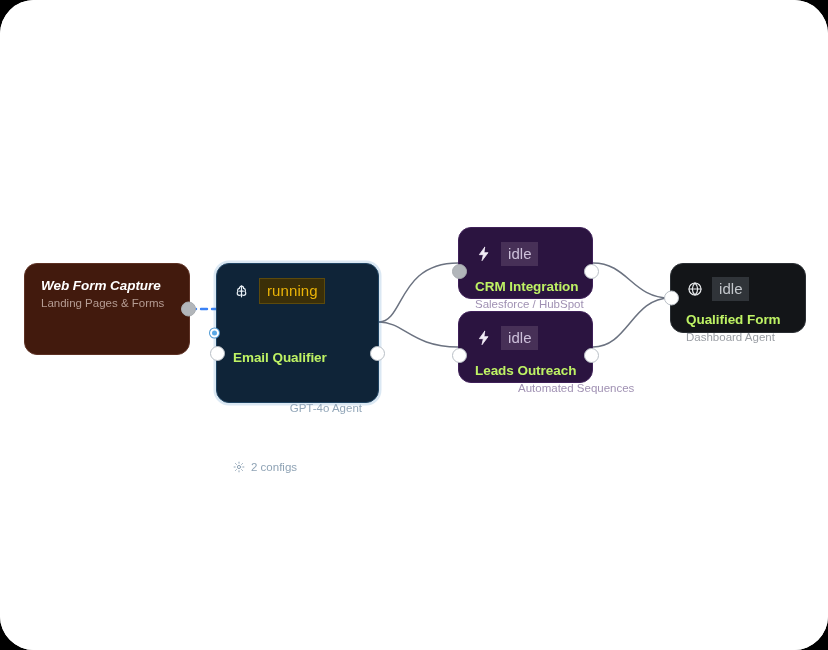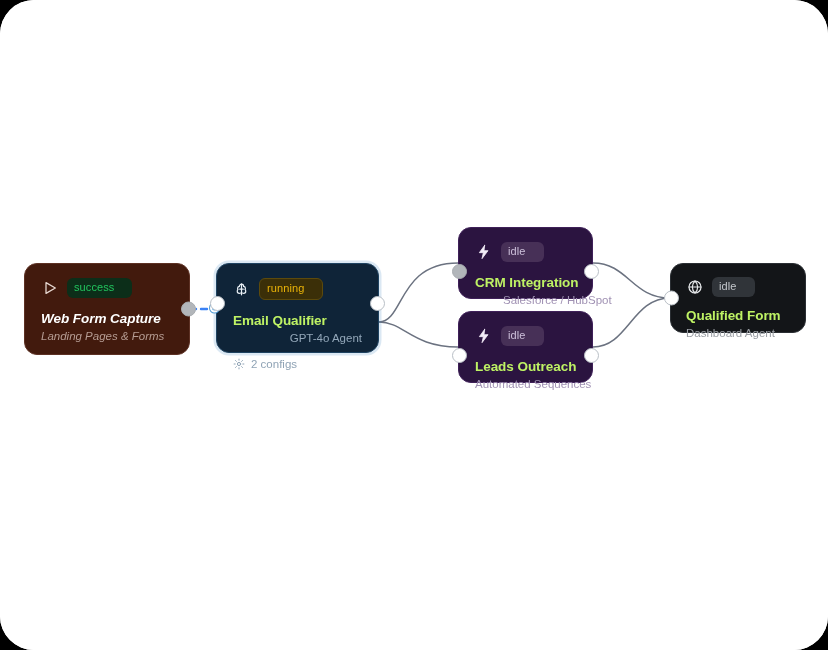--- a/index.html
+++ b/index.html
@@ -54,24 +54,24 @@
     width: 17px;
     height: 17px;
     display: flex;
     align-items: center;
     justify-content: center;
     flex: none;
   }
   .node-icon svg { display: block; }
 
   .badge {
-    font-size: 11px;
+    font-size: 15px;
     line-height: 1;
-    padding: 4px 18px 5px 7px;
-    border-radius: 6px;
+    padding: 4px 6px 5px 7px;
+    border-radius: 0;
     font-weight: 500;
     letter-spacing: 0.1px;
     white-space: nowrap;
   }
 
   .node-title {
     font-size: 13.5px;
     font-weight: 700;
     letter-spacing: -0.05px;
     color: #bef264;
@@ -123,60 +123,61 @@
   }
 
   
   #node-web-form-capture {
     left: 24px; top: 263px;
     width: 166px; height: 92px;
     background: #421a0d;
     border: 1.4px solid #5d3124;
   }
   #node-web-form-capture .node-title { color: #ffffff; font-style: italic; }
-  #node-web-form-capture .node-sub { color: #b59c93; font-style: italic; }
+  #node-web-form-capture .node-sub { color: #b59c93; }
   #node-web-form-capture .badge {
     background: #0c2e19;
     color: #22c55e;
   }
 
   
   #node-lead-qualifier {
     left: 216px; top: 263px;
-    width: 163px; height: 90px;
+    width: 163px; height: 140px;
     background: #0f2438;
     border: 1.4px solid #1f4361;
     box-shadow: 0 0 0 2.5px rgba(56,130,190,0.18);
+    gap: 33px;
   }
   #node-lead-qualifier .node-sub { color: #93a7b9; text-align: right; }
   #node-lead-qualifier .node-meta { color: #8fa3b5; }
   #node-lead-qualifier .badge {
     background: #3b2f08;
     color: #eab308;
     border: 1px solid #5c4a0c;
   }
 
   
   #node-crm-integration {
     left: 458px; top: 227px;
     width: 135px; height: 72px;
     background: #2b1440;
     border: 1.4px solid #3f2059;
   }
-  #node-crm-integration .node-sub { color: #a091b3; margin-left: 28px; }
+  #node-crm-integration .node-sub { color: #a091b3; }
   #node-crm-integration .badge { background: #473057; color: #cdc0da; }
 
   
   #node-email-outreach {
     left: 458px; top: 311px;
     width: 135px; height: 72px;
     background: #2b1440;
     border: 1.4px solid #3f2059;
   }
-  #node-email-outreach .node-sub { color: #a091b3; }
+  #node-email-outreach .node-sub { color: #a091b3; margin-left: 43px; }
   #node-email-outreach .badge { background: #473057; color: #cdc0da; }
 
   
   #node-qualified-leads {
     left: 670px; top: 263px;
     width: 136px; height: 70px;
     background: #131518;
     border: 1.4px solid #2a2e33;
   }
   #node-qualified-leads .node-sub { color: #9a9ea4; }
@@ -198,28 +199,20 @@
 
       <path d="M 379 322 C 404 322, 412 347, 458 347" fill="none" stroke="#6b7280" stroke-width="1.5"></path>
 
       <path d="M 593 263 C 628 263, 632 298, 670 298" fill="none" stroke="#6b7280" stroke-width="1.5"></path>
 
       <path d="M 593 347 C 628 347, 632 298, 670 298" fill="none" stroke="#6b7280" stroke-width="1.5"></path>
     </svg>
 
     <div class="node" id="node-web-form-capture">
 
-      <div class="node-head">
-        <span class="node-icon">
-          <svg width="16" height="16" viewBox="0 0 24 24" fill="none" stroke="#e8d9d2" stroke-width="1.9" stroke-linecap="round" stroke-linejoin="round">
-            <polygon points="6 4 20 12 6 20 6 4"></polygon>
-          </svg>
-        </span>
-        <span class="badge">success</span>
-      </div>
 
       <div class="node-title">Web Form Capture</div>
       <div class="node-sub">Landing Pages &amp; Forms</div>
 
       <span class="port out port-grey"></span>
     </div>
 
     <div class="node" id="node-lead-qualifier">
 
       <div class="node-head">

